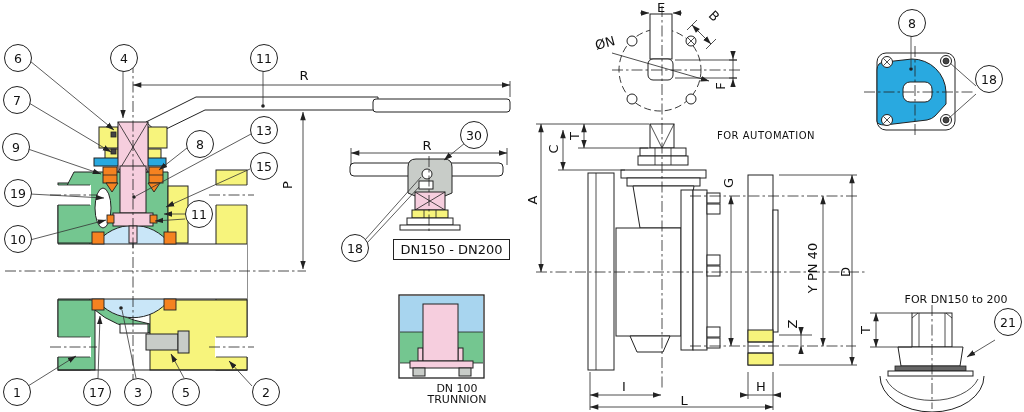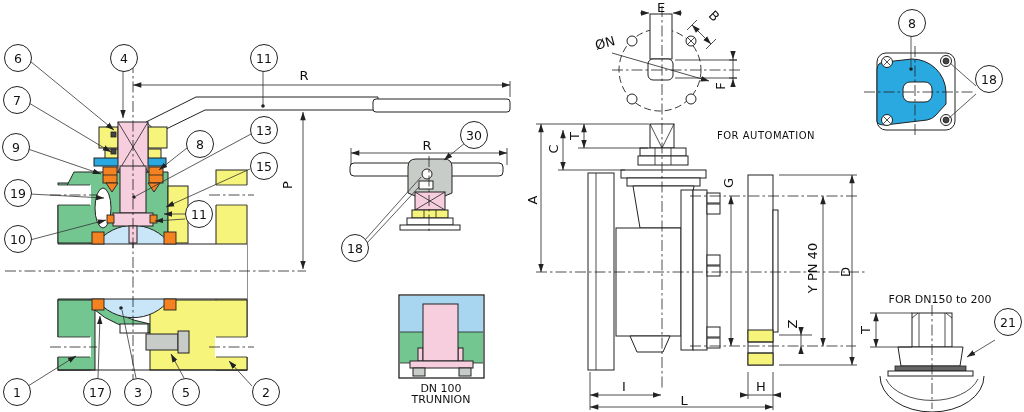--- a/index.html
+++ b/index.html
@@ -7,21 +7,21 @@
          font-family:"DejaVu Sans","Liberation Sans",sans-serif;}
   #art{position:absolute;left:0;top:0;}
   .bal{position:absolute;width:26px;height:26px;margin:-13px 0 0 -13px;border:1.2px solid #222;
        border-radius:50%;background:#fff;display:flex;align-items:center;justify-content:center;
        font-size:12.5px;color:#111;z-index:5;}
   .lbl{position:absolute;transform:translate(-50%,-50%);font-size:13px;color:#111;
        white-space:nowrap;z-index:4;}
   .lbl.v{transform:translate(-50%,-50%) rotate(-90deg);}
   .lbl.r45{transform:translate(-50%,-50%) rotate(45deg);}
   .lbl.rn15{transform:translate(-50%,-50%) rotate(-15deg);}
-  .lbl.sm{font-size:11px;}
+  .lbl.sm{font-size:11px;margin-left:16px;}
   .lbl.md{font-size:10px;letter-spacing:.5px;}
   .boxlbl{position:absolute;border:1.2px solid #222;background:#fff;display:flex;align-items:center;
        justify-content:center;font-size:13px;color:#111;z-index:4;}
   
   .ln{stroke:#222;stroke-width:1;fill:none;stroke-linejoin:round;}
   .thin{stroke:#222;stroke-width:.8;fill:none;}
   .cl{stroke:#222;stroke-width:.8;fill:none;stroke-dasharray:11 3 2.5 3;}
   .dash{stroke:#222;stroke-width:.9;fill:none;stroke-dasharray:7 3.5;}
   .dim{stroke:#222;stroke-width:.8;fill:none;}
   .ldr{stroke:#333;stroke-width:.8;fill:none;}
@@ -336,14 +336,15 @@
 <div class="lbl v" style="left:792px;top:324px">Z</div>
 <div class="lbl" style="left:624px;top:386px">I</div>
 <div class="lbl" style="left:684px;top:400px">L</div>
 <div class="lbl" style="left:761px;top:386px">H</div>
 <div class="lbl v" style="left:865px;top:330px">T</div>
 
 <div class="lbl md" style="left:766px;top:135px">FOR AUTOMATION</div>
 <div class="lbl sm" style="left:940px;top:299px">FOR DN150 to 200</div>
 <div class="lbl sm" style="left:441px;top:388px">DN 100</div>
 <div class="lbl sm" style="left:441px;top:399px">TRUNNION</div>
+<div class="boxlbl" style="left:393px;top:239px;width:115px;height:19px">DN150 - DN200</div>
 
 </div>
 
 </body></html>

